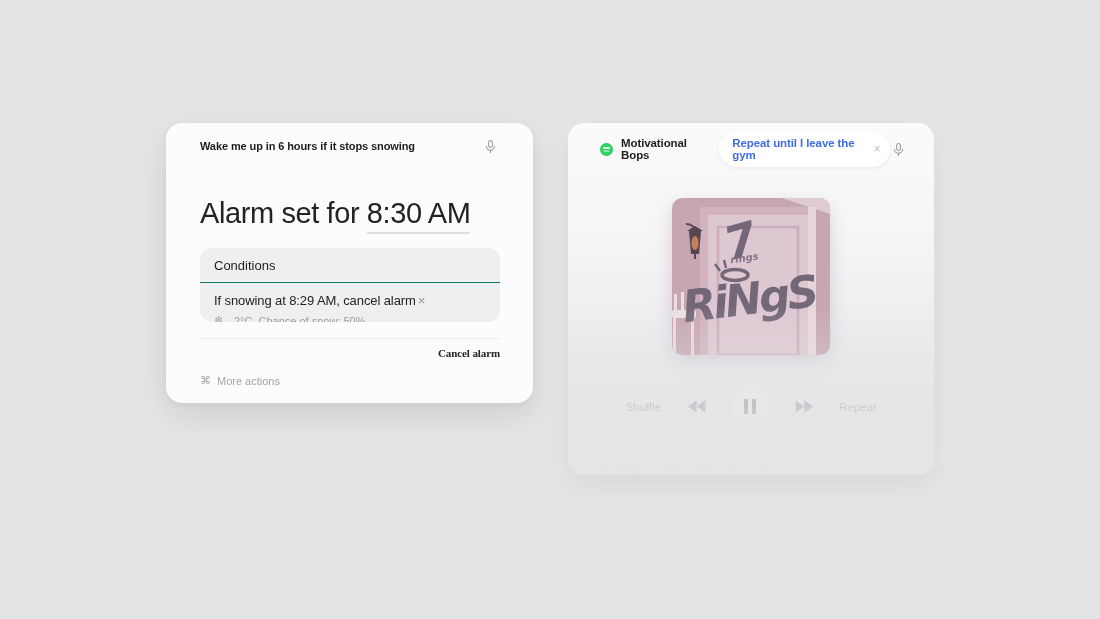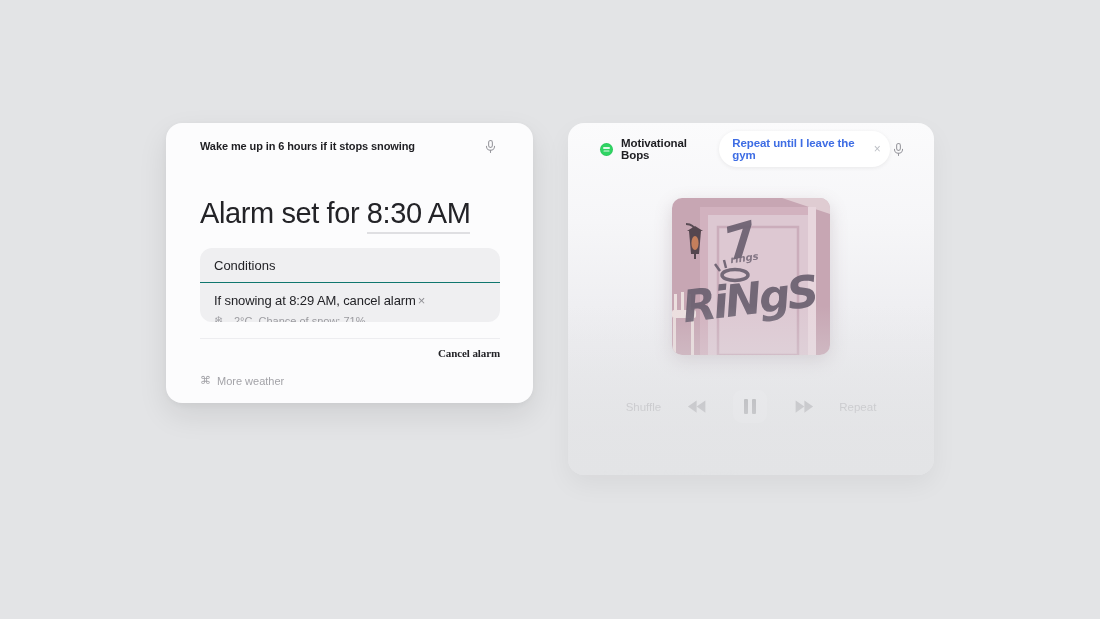--- a/index.html
+++ b/index.html
@@ -128,34 +128,34 @@
 
   <div class="conditions-box">
     <div class="conditions-header">Conditions</div>
     <div class="condition-item">
       <div class="condition-row">
         <span class="condition-text">If snowing at 8:29 AM, cancel alarm</span>
         <span class="dismiss-x">×</span>
       </div>
       <div class="condition-detail">
         <span class="snowflake">❄</span>
-        <span>-2°C, Chance of snow: 71%</span>
+        <span>-2°C, Chance of snow: 50%</span>
       </div>
     </div>
   </div>
 
   <div class="alarm-divider"></div>
 
   <div class="actions-row">
     <button class="cancel-btn">Cancel alarm</button>
   </div>
 
   <div class="more-actions">
     <span class="cmd">⌘</span>
-    <span class="lbl">More weather</span>
+    <span class="lbl">More actions</span>
   </div>
 </section>
 
 <section class="card player-card">
   <div class="player-header">
     <span class="source-dot"></span>
     <span class="source-name">Motivational Bops</span>
     <span class="context-chip">
       <span class="chip-label">Repeat until I leave the gym</span>
       <span class="chip-x">×</span>

